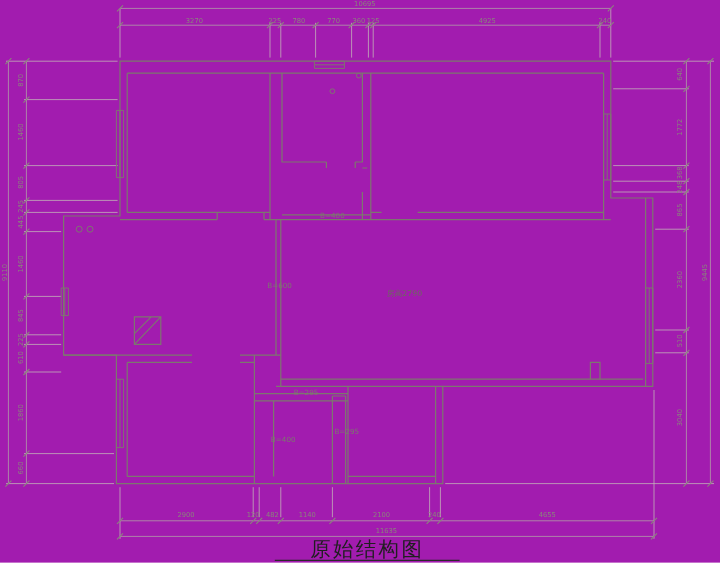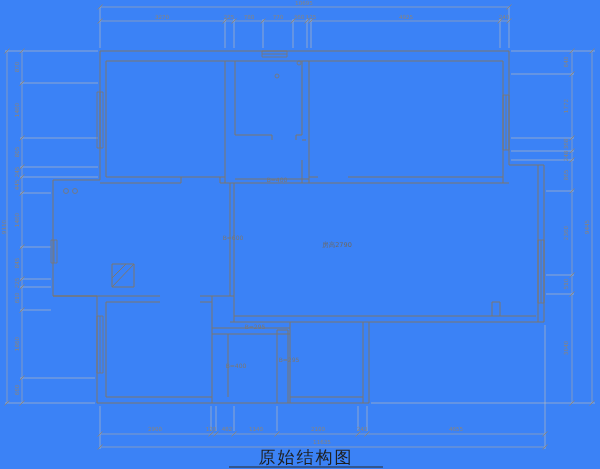--- a/index.html
+++ b/index.html
@@ -1,16 +1,16 @@
 <!DOCTYPE html>
 <html><head>
 <meta charset="utf-8">
 <style>
   html,body{margin:0;padding:0;background:#ffffff;}
-  #stage{position:relative;width:600px;height:469px;background:#3b82f6;overflow:hidden;
+  #stage{position:relative;width:600px;height:469px;background:#a21caf;overflow:hidden;
          font-family:"DejaVu Sans",sans-serif;}
   svg{position:absolute;left:0;top:0;}
   .dimtxt{font-size:5.6px;fill:#8a847c;font-family:"DejaVu Sans",sans-serif;}
   .inttxt{font-size:6px;fill:#7d776f;font-family:"DejaVu Sans",sans-serif;}
   .roomh{font-size:6.5px;fill:#6e6860;font-family:"DejaVu Sans",sans-serif;}
   .title{font-size:17px;fill:#1f1f1f;font-family:"Liberation Serif","DejaVu Serif",serif;letter-spacing:2px;}
 </style>
 </head>
 <body>
 

